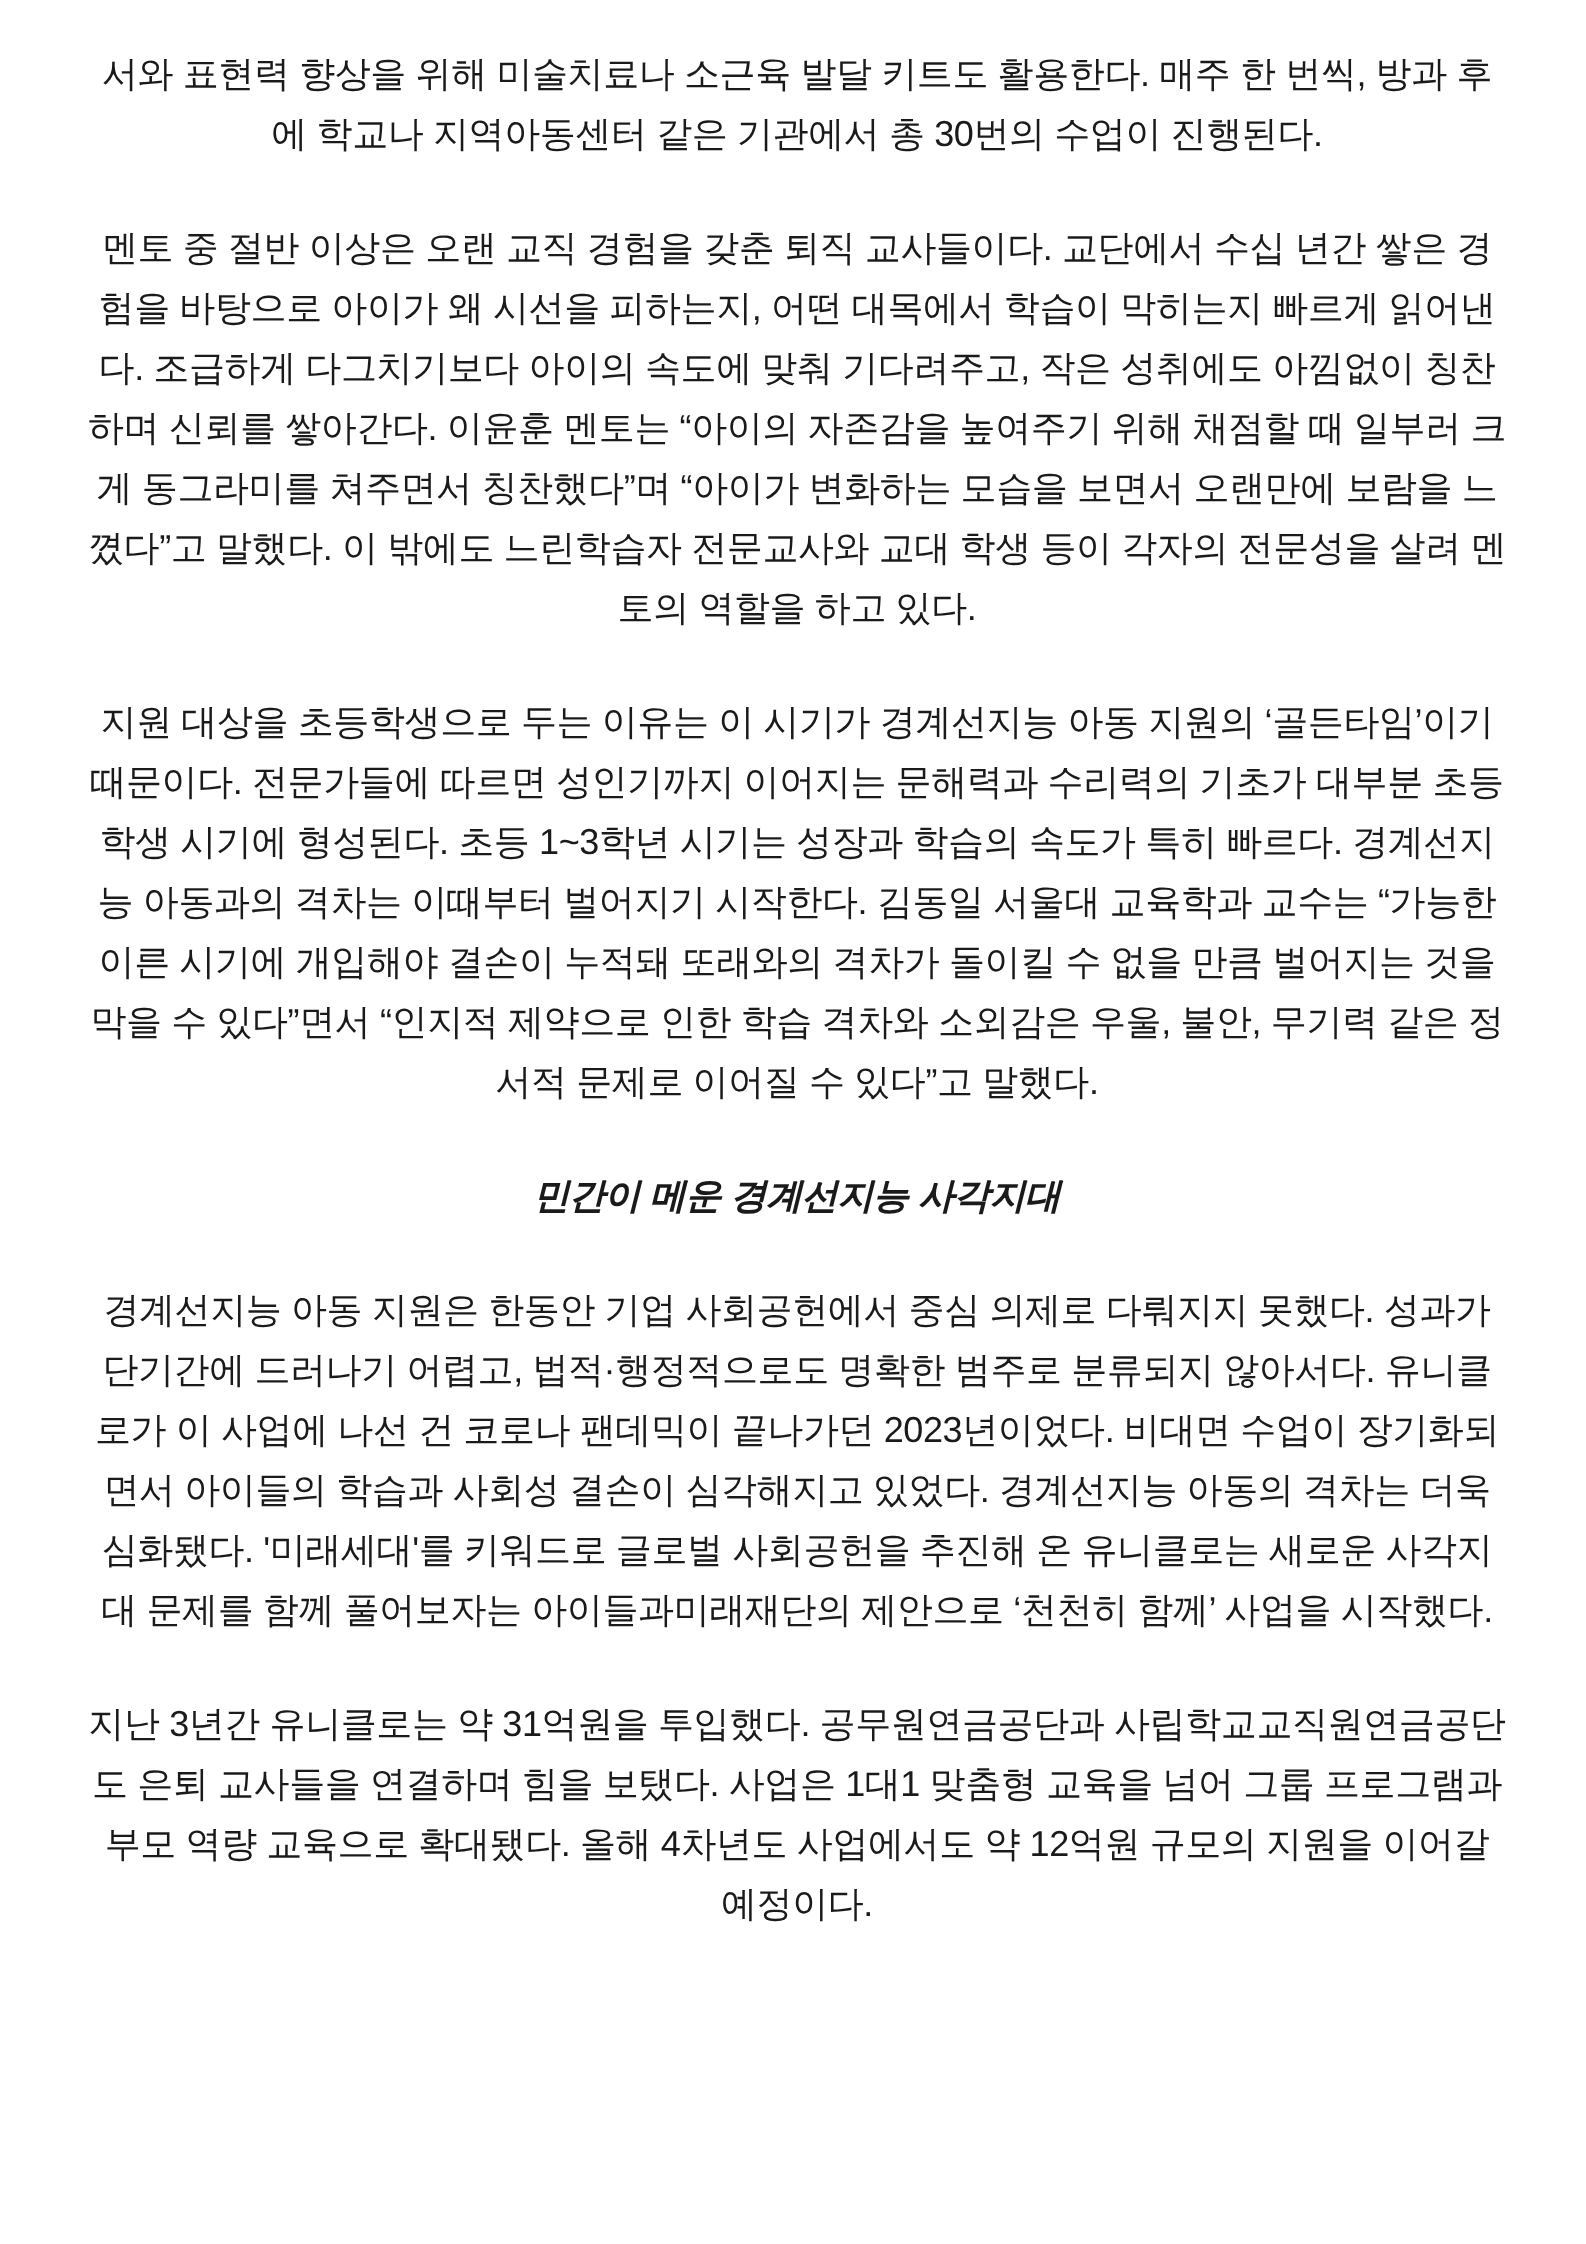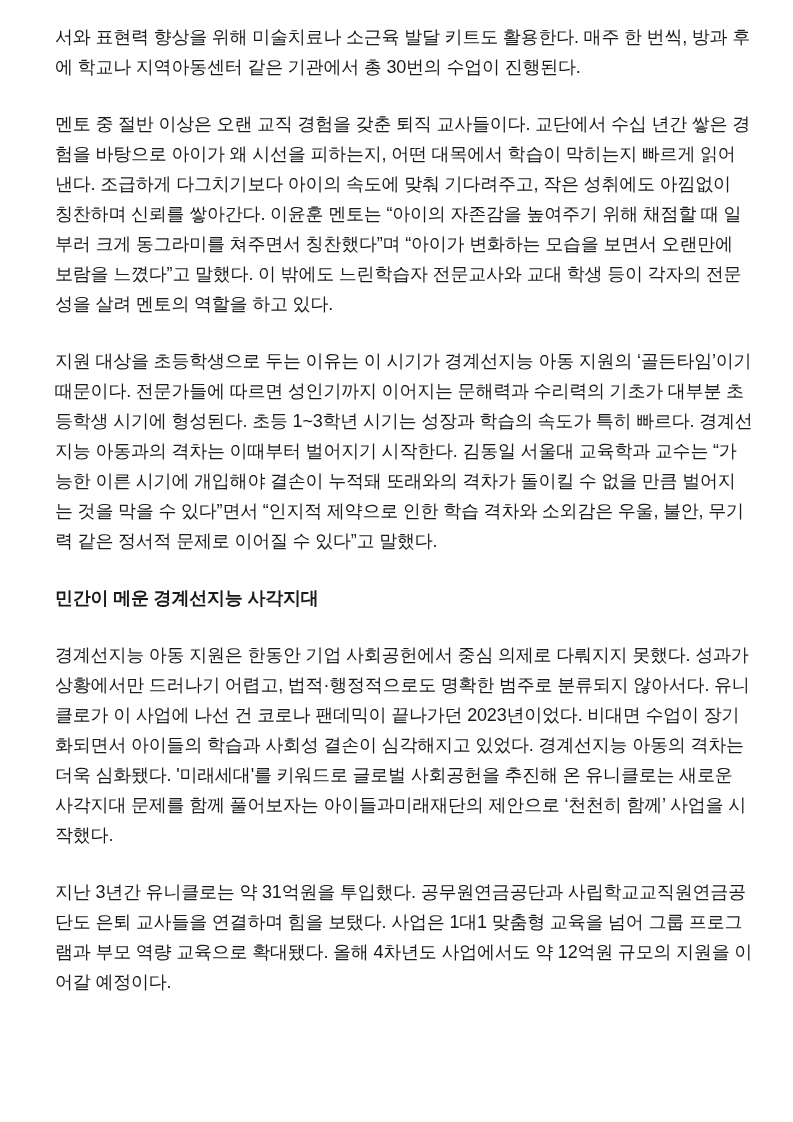--- a/index.html
+++ b/index.html
@@ -12,45 +12,46 @@
     min-height: 1122px;
     box-sizing: border-box;
     font-family: "Liberation Sans", "DejaVu Sans", sans-serif;
     color: #1a1a1a;
   }
   .article-body {
     padding: 22px 40px 40px 40px;
   }
   .article-body p,
   .article-body h2 {
-    margin: 0 0 27px 15px;
+    margin: 0 0 27px 4px;
     font-size: 18px;
     line-height: 30px;
     letter-spacing: -0.2px;
     word-break: break-all;
     overflow-wrap: break-word;
-    text-align: left;
+    text-align: center;
   }
   .article-body p {
     font-weight: 400;
   }
   .article-body h2 {
     font-weight: 700;
     font-size: 18px;
+    font-style: italic;
   }
 </style>
 </head>
 <body>
 
 <main class="article-body">
   <p>서와 표현력 향상을 위해 미술치료나 소근육 발달 키트도 활용한다. 매주 한 번씩, 방과 후에 학교나 지역아동센터 같은 기관에서 총 30번의 수업이 진행된다.</p>
 
   <p>멘토 중 절반 이상은 오랜 교직 경험을 갖춘 퇴직 교사들이다. 교단에서 수십 년간 쌓은 경험을 바탕으로 아이가 왜 시선을 피하는지, 어떤 대목에서 학습이 막히는지 빠르게 읽어낸다. 조급하게 다그치기보다 아이의 속도에 맞춰 기다려주고, 작은 성취에도 아낌없이 칭찬하며 신뢰를 쌓아간다. 이윤훈 멘토는 “아이의 자존감을 높여주기 위해 채점할 때 일부러 크게 동그라미를 쳐주면서 칭찬했다”며 “아이가 변화하는 모습을 보면서 오랜만에 보람을 느꼈다”고 말했다. 이 밖에도 느린학습자 전문교사와 교대 학생 등이 각자의 전문성을 살려 멘토의 역할을 하고 있다.</p>
 
   <p>지원 대상을 초등학생으로 두는 이유는 이 시기가 경계선지능 아동 지원의 ‘골든타임’이기 때문이다. 전문가들에 따르면 성인기까지 이어지는 문해력과 수리력의 기초가 대부분 초등학생 시기에 형성된다. 초등 1~3학년 시기는 성장과 학습의 속도가 특히 빠르다. 경계선지능 아동과의 격차는 이때부터 벌어지기 시작한다. 김동일 서울대 교육학과 교수는 “가능한 이른 시기에 개입해야 결손이 누적돼 또래와의 격차가 돌이킬 수 없을 만큼 벌어지는 것을 막을 수 있다”면서 “인지적 제약으로 인한 학습 격차와 소외감은 우울, 불안, 무기력 같은 정서적 문제로 이어질 수 있다”고 말했다.</p>
 
   <h2>민간이 메운 경계선지능 사각지대</h2>
 
 
-  <p>경계선지능 아동 지원은 한동안 기업 사회공헌에서 중심 의제로 다뤄지지 못했다. 성과가 상황에서만 드러나기 어렵고, 법적·행정적으로도 명확한 범주로 분류되지 않아서다. 유니클로가 이 사업에 나선 건 코로나 팬데믹이 끝나가던 2023년이었다. 비대면 수업이 장기화되면서 아이들의 학습과 사회성 결손이 심각해지고 있었다. 경계선지능 아동의 격차는 더욱 심화됐다. '미래세대'를 키워드로 글로벌 사회공헌을 추진해 온 유니클로는 새로운 사각지대 문제를 함께 풀어보자는 아이들과미래재단의 제안으로 ‘천천히 함께’ 사업을 시작했다.</p>
+  <p>경계선지능 아동 지원은 한동안 기업 사회공헌에서 중심 의제로 다뤄지지 못했다. 성과가 단기간에 드러나기 어렵고, 법적·행정적으로도 명확한 범주로 분류되지 않아서다. 유니클로가 이 사업에 나선 건 코로나 팬데믹이 끝나가던 2023년이었다. 비대면 수업이 장기화되면서 아이들의 학습과 사회성 결손이 심각해지고 있었다. 경계선지능 아동의 격차는 더욱 심화됐다. '미래세대'를 키워드로 글로벌 사회공헌을 추진해 온 유니클로는 새로운 사각지대 문제를 함께 풀어보자는 아이들과미래재단의 제안으로 ‘천천히 함께’ 사업을 시작했다.</p>
 
   <p>지난 3년간 유니클로는 약 31억원을 투입했다. 공무원연금공단과 사립학교교직원연금공단도 은퇴 교사들을 연결하며 힘을 보탰다. 사업은 1대1 맞춤형 교육을 넘어 그룹 프로그램과 부모 역량 교육으로 확대됐다. 올해 4차년도 사업에서도 약 12억원 규모의 지원을 이어갈 예정이다.</p>
 </main>
 
 </body></html>

